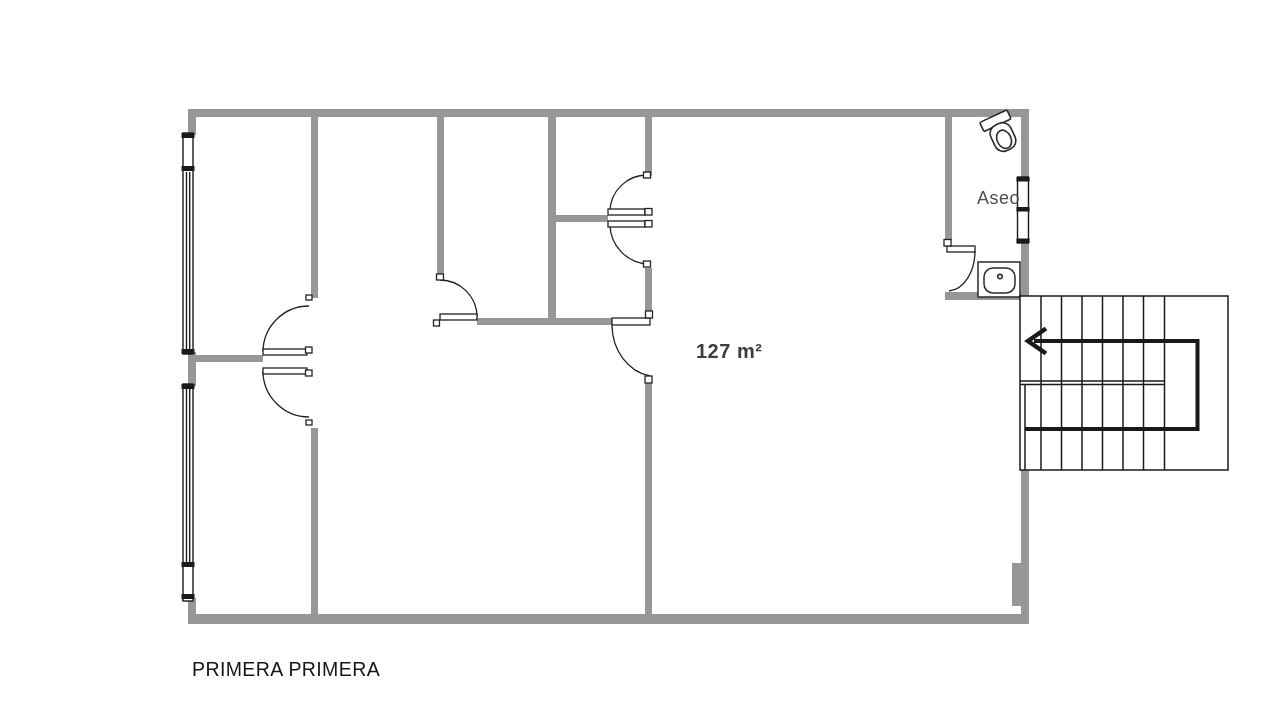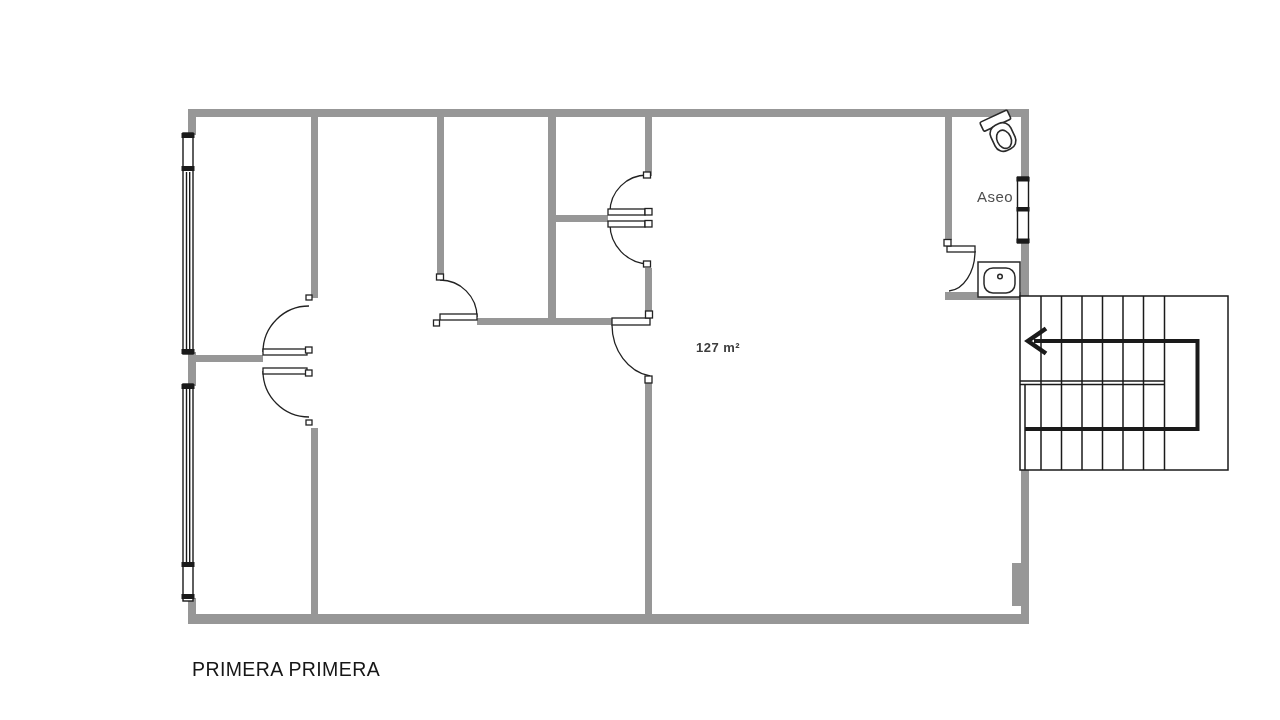--- a/index.html
+++ b/index.html
@@ -11,25 +11,25 @@
     overflow:hidden;
   }
   .plan-svg{position:absolute;left:0;top:0;}
   .label{position:absolute;white-space:nowrap;}
   .label-title{
     left:192px;top:658px;
     font-size:19.5px;letter-spacing:.4px;color:#161616;
   }
   .label-area{
     left:696px;top:340px;
-    font-size:13px;font-weight:bold;color:#3d3d3d;letter-spacing:.5px;
+    font-size:20px;font-weight:bold;color:#3d3d3d;letter-spacing:.5px;
   }
   .label-aseo{
     left:977px;top:188px;
-    font-size:15px;color:#4f4f4f;letter-spacing:.5px;
+    font-size:18px;color:#4f4f4f;letter-spacing:.5px;
   }
 </style>
 </head>
 <body>
 
 <div class="canvas">
 
   <svg class="plan-svg" width="1280" height="720" viewBox="0 0 1280 720">
 
     <g fill="#979797">

